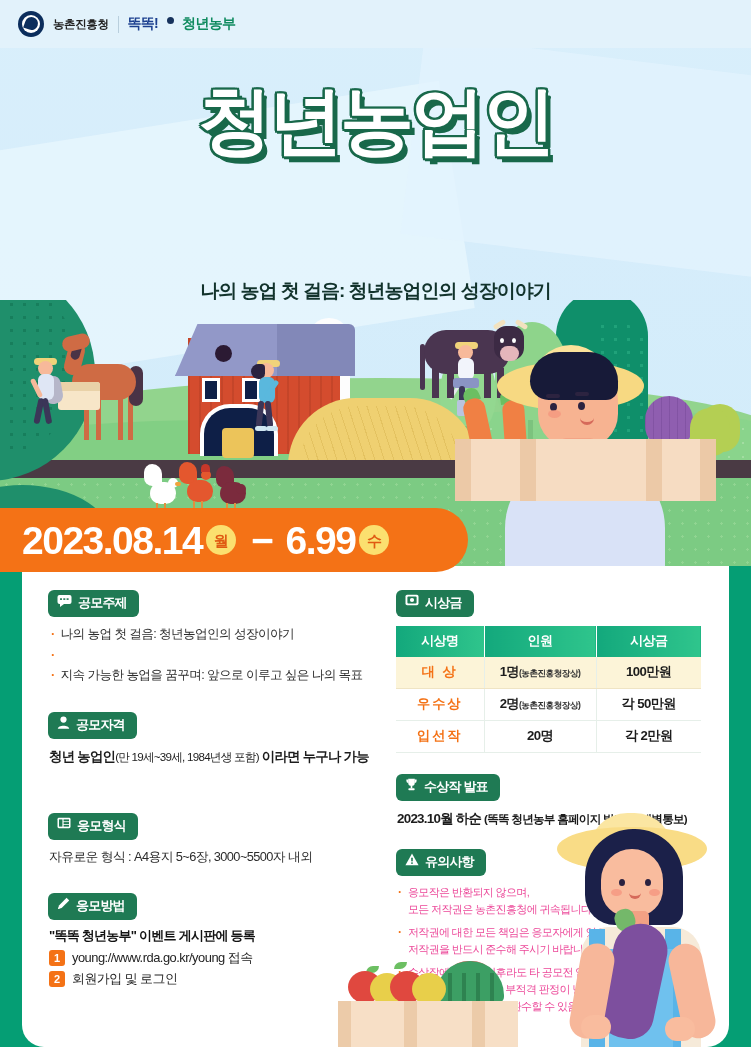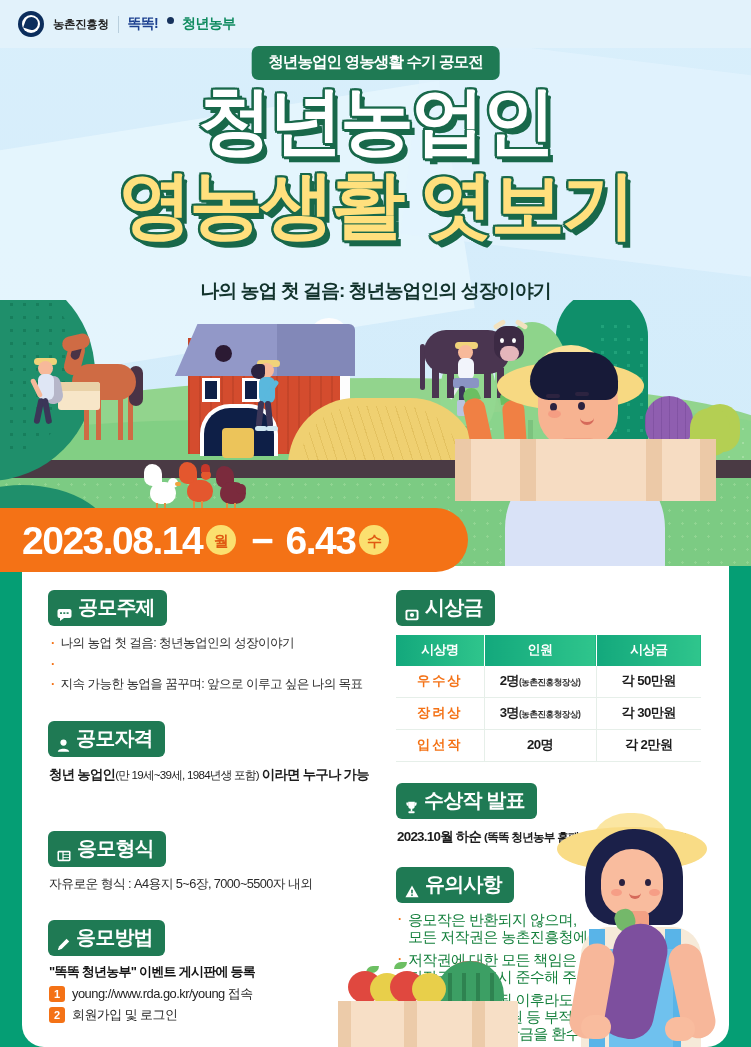--- a/index.html
+++ b/index.html
@@ -178,22 +178,22 @@
 
   
   .greenbg{ position:absolute; left:0; top:566px; width:751px; height:481px; background:#059e74; }
   .card{ position:absolute; left:22px; top:566px; width:707px; height:481px; background:#fff;
     border-radius:0 0 22px 22px; overflow:hidden; }
 
   .cols{ position:absolute; left:0; top:0; width:707px; height:481px; }
   .col-l{ position:absolute; left:26px; top:24px; width:330px; }
   .col-r{ position:absolute; left:374px; top:24px; width:310px; }
 
-  .badge{ display:inline-flex; align-items:flex-end; gap:6px; background:#1f7a54; color:#fff;
-    border-radius:6px; padding:4px 12px 5px 9px; font-size:20px; font-weight:800; letter-spacing:-0.8px;
+  .badge{ display:inline-flex; align-items:flex-start; gap:6px; background:#1f7a54; color:#fff;
+    border-radius:6px; padding:4px 12px 5px 9px; font-size:13px; font-weight:800; letter-spacing:-0.8px;
     white-space:nowrap; }
   .badge svg{ display:block; }
   .sec{ margin-bottom:7px; }
   .bullets{ margin:8px 0 0 3px; }
   .bl{ display:flex; gap:6px; font-size:12.6px; color:#2b2b2b; letter-spacing:-0.6px;
     line-height:18.5px; margin-bottom:2px; white-space:nowrap; }
   .bl .dotm{ color:#f47216; font-weight:900; line-height:18.5px; }
   .plain{ margin:9px 0 0 1px; font-size:13.4px; color:#1c1c1c; letter-spacing:-0.75px; white-space:nowrap; }
   .plain b{ font-weight:800; }
   .plain .sm{ font-size:11.6px; font-weight:500; }
@@ -218,21 +218,21 @@
     border-bottom:1px solid #e6efe9; border-right:1px solid #e6efe9; color:#1c1c1c; font-weight:700; }
   .ptable td:last-child{ border-right:none; }
   .ptable tr.hl td{ background:#fcf4d8; border-bottom:1px solid #efe4c4; }
   .ptable td.nm{ color:#f47216; font-weight:800; letter-spacing:2px; }
   .ptable td .tiny{ font-size:8.6px; font-weight:600; letter-spacing:-0.5px; color:#333; }
   .ptable colgroup col.c1{ width:88px; } .ptable colgroup col.c2{ width:112px; } .ptable colgroup col.c3{ width:105px; }
 
   .notes{ margin:8px 0 0 2px; }
   .nt{ display:flex; gap:6px; margin-bottom:6px; }
   .nt .dotm{ color:#f47216; font-weight:900; font-size:12px; line-height:17px; }
-  .nt .txt{ font-size:15px; color:#15803d; letter-spacing:-0.65px; line-height:17px; white-space:nowrap; }
+  .nt .txt{ font-size:11px; color:#ec4899; letter-spacing:-0.65px; line-height:17px; white-space:nowrap; }
 
   
   .lady{ position:absolute; right:0; bottom:0; width:240px; height:220px; z-index:3; pointer-events:none; }
   .l-hat{ position:absolute; left:68px; top:0px; width:150px; height:44px; background:#f9dc86; border-radius:75px/24px; }
   .l-hat-top{ position:absolute; left:100px; top:-14px; width:84px; height:42px; background:#fbe6a2; border-radius:42px 42px 4px 4px; }
   .l-hair{ position:absolute; left:96px; top:2px; width:98px; height:96px; background:#1b2049;
     border-radius:48px 48px 14px 30px; }
   .l-face2{ position:absolute; left:112px; top:22px; width:62px; height:68px; background:#f9bc9e; border-radius:31px 31px 28px 28px; }
   .l-eye{ position:absolute; width:6px; height:7px; border-radius:50%; background:#2a2140; }
   .l-mouth{ position:absolute; left:140px; top:66px; width:12px; height:6px; border-bottom:3px solid #d66a5a; border-radius:0 0 8px 8px; }
@@ -272,23 +272,21 @@
     <div class="taegeuk"></div>
     <div class="rda-name">농촌진흥청</div>
     <div class="v-sep"></div>
     <div class="brand">
       <span class="b1">똑똑!</span>
       <span class="dot"></span>
       <span class="b2">청년농부</span>
     </div>
   </div>
 
-  <div class="ribbon">청년농업인 영농생활 수기 공모전</div>
   <div class="title1">청년농업인</div>
-  <div class="title2">영농생활 엿보기</div>
   <div class="subtitle">나의 농업 첫 걸음: 청년농업인의 성장이야기</div>
 
   <div class="ill">
     <div class="hill-far"></div>
     <div class="hill-right"></div>
     <div class="hill-dots"></div>
     <div class="hill-mid"></div>
 
     <div class="tree-tall"></div>
     <div class="tree-tall-dots"></div>
@@ -433,21 +431,21 @@
     <div class="crate-slat" style="left:520px;"></div>
     <div class="crate-slat" style="left:646px;"></div>
     <div class="crate-slat" style="left:700px;"></div>
   </div>
 
   <div class="date-banner">
     <div class="date-text">
       <span>2023.08.14</span>
       <span class="daychip">월</span>
       <span class="dash">−</span>
-      <span>6.43</span>
+      <span>6.99</span>
       <span class="daychip">수</span>
     </div>
   </div>
 
   <div class="greenbg"></div>
   <div class="card">
     <div class="cols">
 
       <div class="col-l">
 
@@ -507,21 +505,21 @@
               <svg width="14" height="12" viewBox="0 0 14 12">
                   <rect x="0.5" y="0.8" width="13" height="10.4" rx="1.4" fill="#fff"></rect>
                   <rect x="2" y="2.4" width="3.4" height="7.2" fill="#1f7a54"></rect>
                   <rect x="6.6" y="2.4" width="5.4" height="1.9" fill="#1f7a54"></rect>
                   <rect x="6.6" y="5.1" width="5.4" height="1.9" fill="#1f7a54"></rect>
                   <rect x="6.6" y="7.8" width="5.4" height="1.8" fill="#1f7a54"></rect>
                 </svg>
             </span>
             <span>응모형식</span>
           </span>
-          <div class="plain-reg">자유로운 형식 : A4용지 5~6장, 7000~5500자 내외</div>
+          <div class="plain-reg">자유로운 형식 : A4용지 5~6장, 3000~5500자 내외</div>
         </div>
 
         <div class="gap"></div>
 
         <div class="sec">
           <span class="badge">
             <span>
               <svg width="13" height="13" viewBox="0 0 13 13">
                   <path d="M9.6 0.8 L12.2 3.4 L4.6 11 L1 12 L2 8.4 Z" fill="#fff"></path>
                   <path d="M1.6 10.2 L2.8 11.4 L1 12 Z" fill="#fff"></path>
@@ -566,29 +564,29 @@
                 <col class="c3">
               </colgroup>
             <thead>
               <tr>
                 <th>시상명</th>
                 <th>인원</th>
                 <th>시상금</th>
               </tr>
             </thead>
             <tbody>
+              <tr class="hl">
+                <td class="nm">대  상</td>
+                <td><span>1명</span><span class="tiny">(농촌진흥청장상)</span></td>
+                <td>100만원</td>
+              </tr>
               <tr>
                 <td class="nm">우수상</td>
                 <td><span>2명</span><span class="tiny">(농촌진흥청장상)</span></td>
                 <td>각 50만원</td>
-              </tr>
-              <tr>
-                <td class="nm">장려상</td>
-                <td><span>3명</span><span class="tiny">(농촌진흥청장상)</span></td>
-                <td>각 30만원</td>
               </tr>
               <tr>
                 <td class="nm">입선작</td>
                 <td><span>20명</span><span class="tiny"></span></td>
                 <td>각 2만원</td>
               </tr>
             </tbody>
           </table>
         </div>
 

